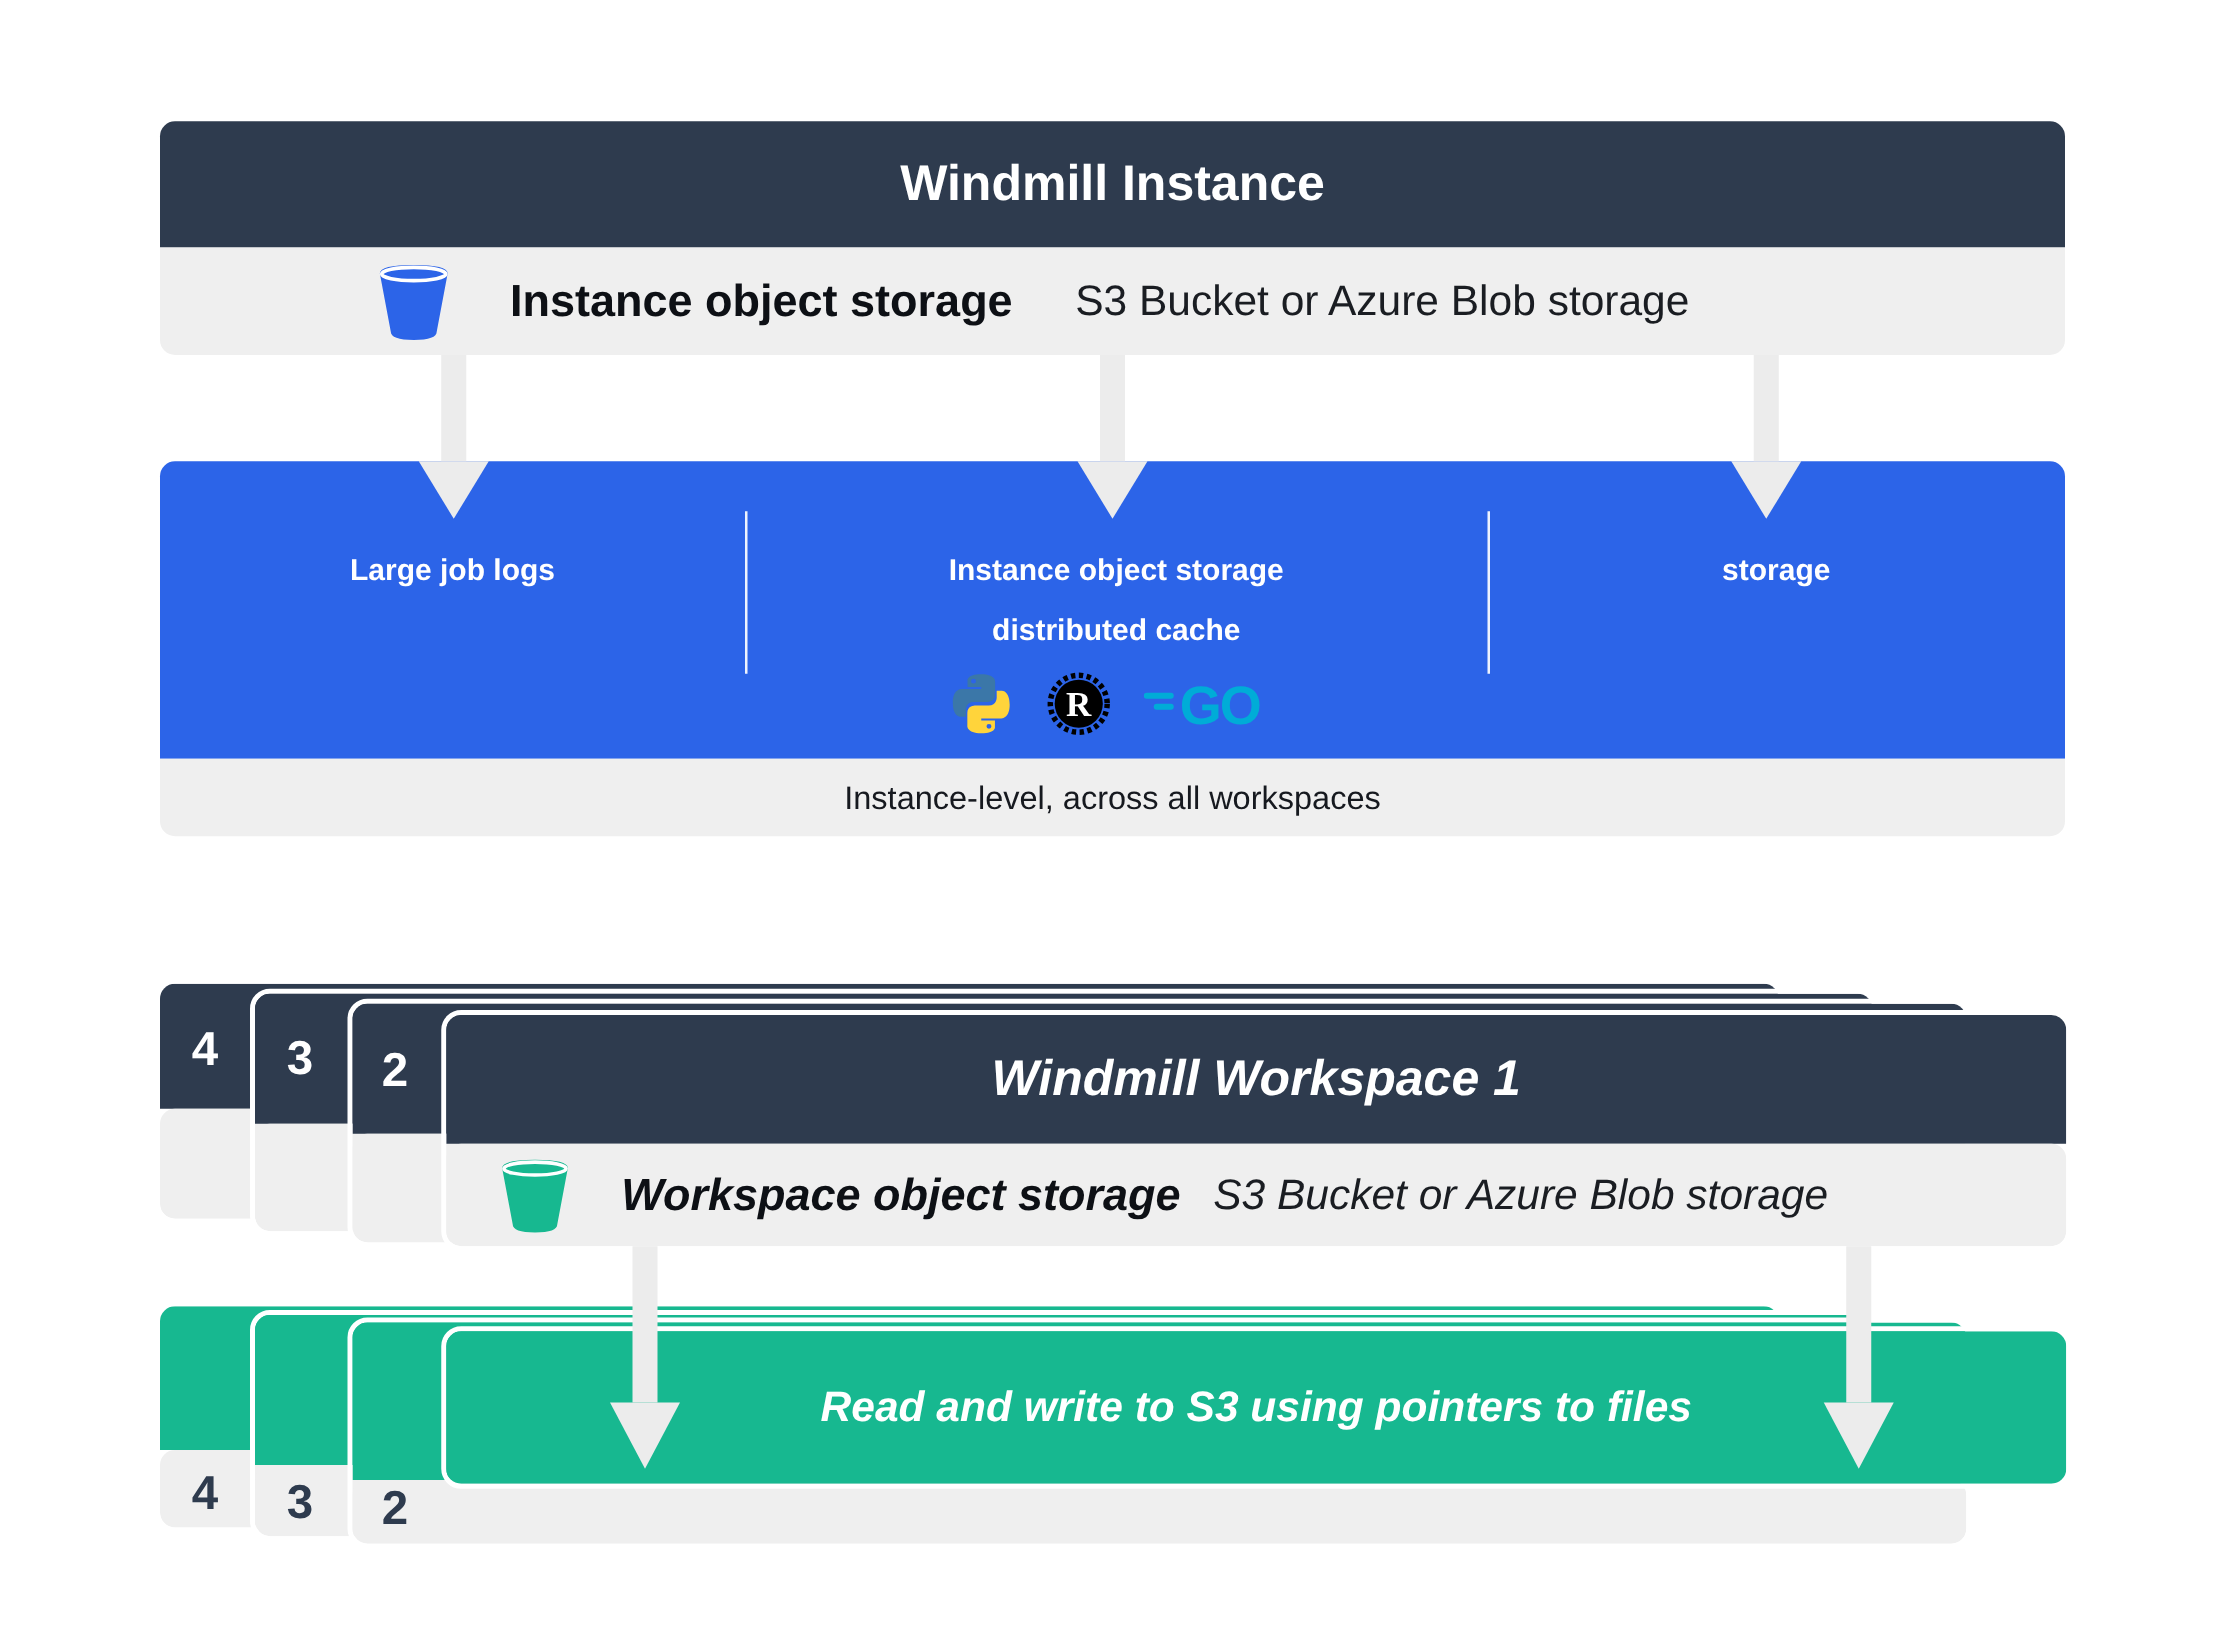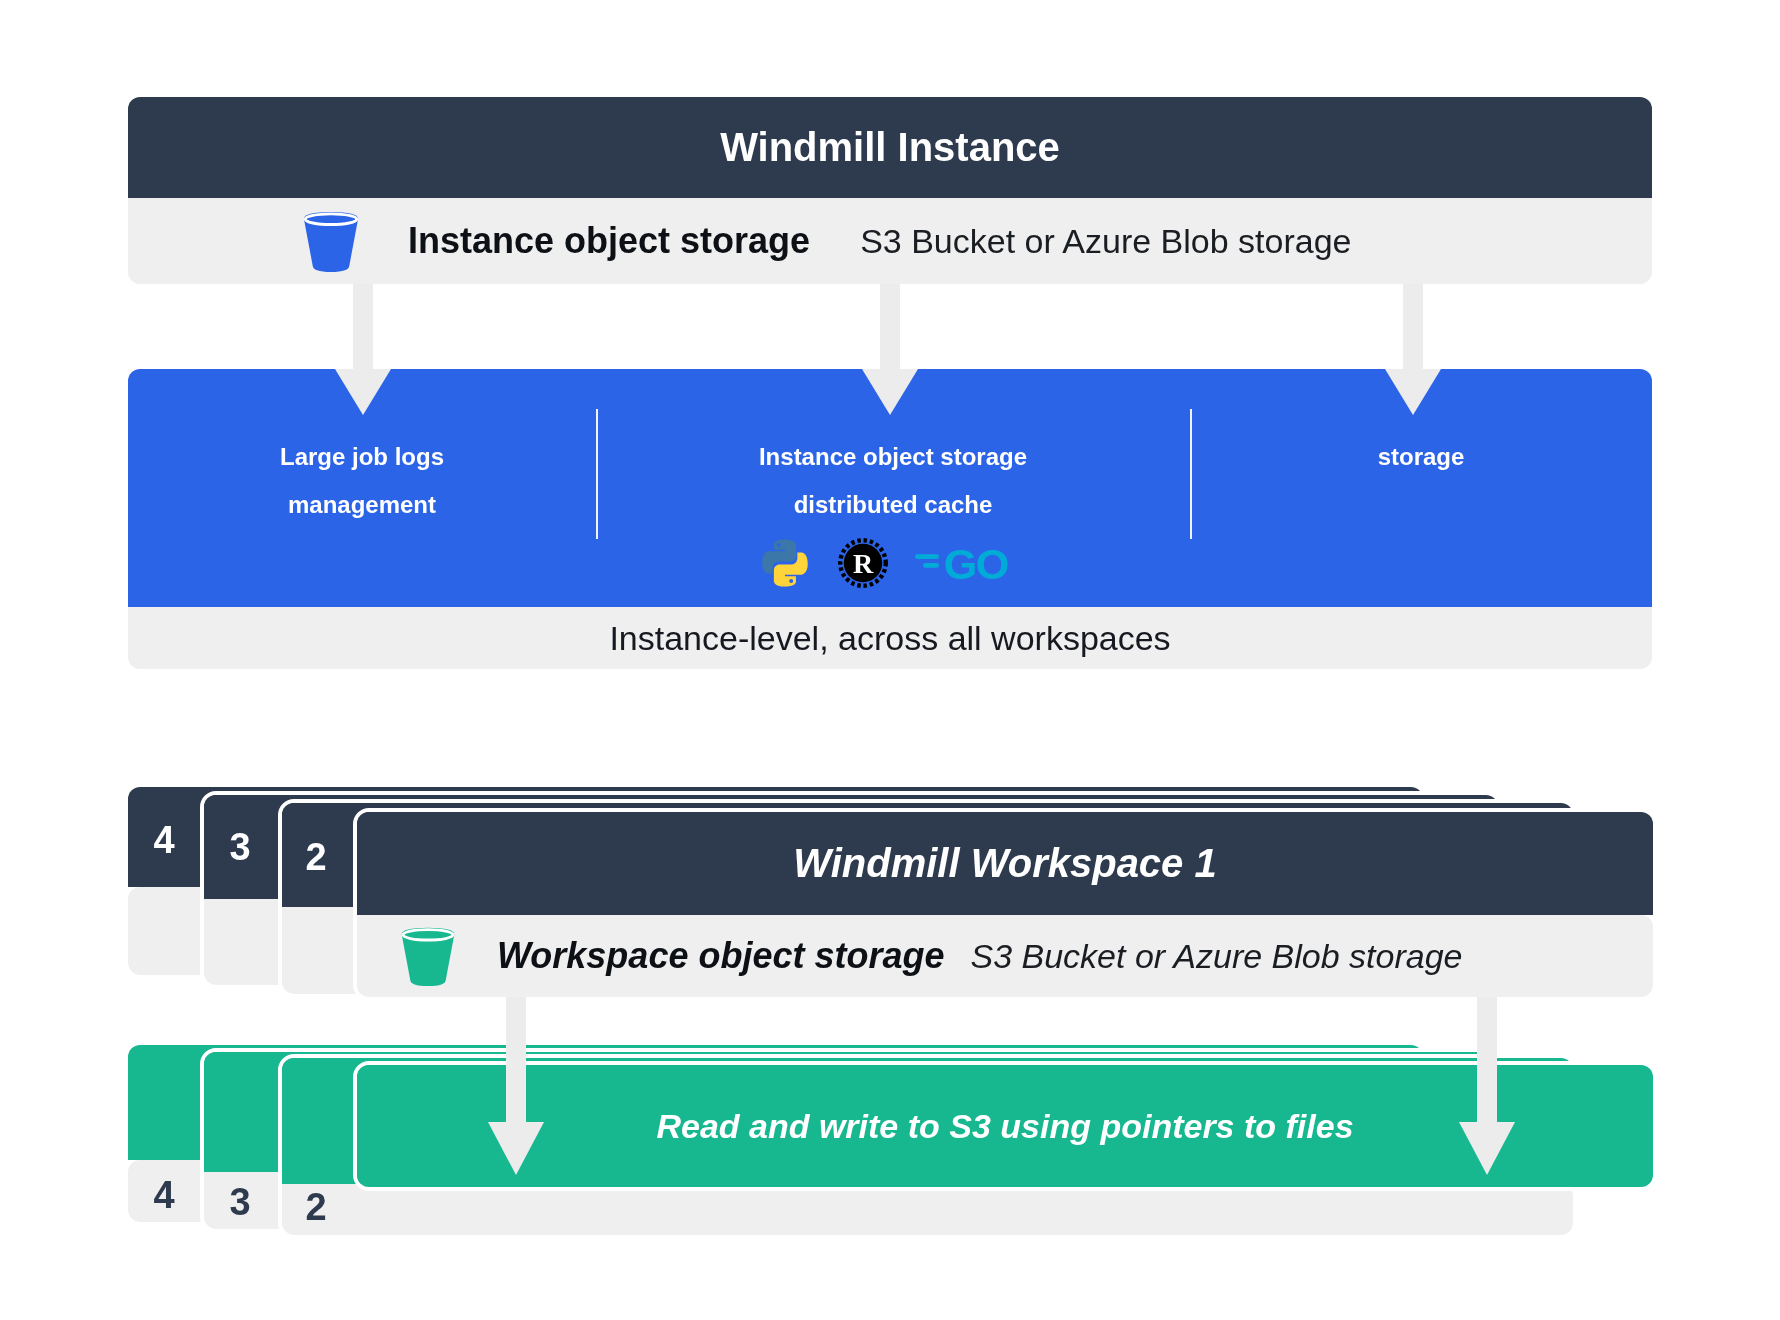--- a/index.html
+++ b/index.html
@@ -28,21 +28,21 @@
   
   .blue-box{left:128px;top:357px;width:1524px;height:238px;background:var(--blue);
     border-radius:12px 12px 0 0;z-index:1;}
   .bdiv{width:2px;height:130px;top:397px;background:rgba(255,255,255,.92);z-index:3;}
   .bcol{top:421px;color:#fff;font-size:24px;font-weight:700;line-height:48px;
     text-align:center;z-index:3;}
   .icons-row{left:596px;top:522px;width:594px;height:58px;gap:24px;z-index:3;}
 
   
   .caption{left:128px;top:595px;width:1524px;height:62px;background:var(--panel-gray);
-    border-radius:0 0 12px 12px;font-size:34px;color:#16191f;z-index:2;}
+    border-radius:0 0 12px 12px;font-size:26px;color:#16191f;z-index:2;}
 
   
   .card{position:absolute;border:4px solid #fff;border-radius:16px;overflow:hidden;font-style:italic;}
   .card .hd{width:100%;}
   .navy-bg{background:var(--navy);}
   .gray-bg{background:var(--panel-gray);border-radius:12px;}
   .green-bg{background:var(--green);}
   .stack-num{position:absolute;width:72px;text-align:center;font-size:38px;font-weight:700;
     line-height:44px;z-index:5;}
   .num-w{color:#fff;}
@@ -82,21 +82,20 @@
   <div class="abs head" style="left:862px;top:357px;"></div>
   <div class="abs stem" style="left:1403px;top:272px;height:85px;"></div>
   <div class="abs head" style="left:1385px;top:357px;"></div>
 
   <div class="abs blue-box"></div>
   <div class="abs bdiv" style="left:596px;"></div>
   <div class="abs bdiv" style="left:1190px;"></div>
 
   <div class="abs bcol" style="left:128px;width:468px;">
     <div>Large job logs</div>
-    <div>management</div>
   </div>
   <div class="abs bcol" style="left:596px;width:594px;">
     <div>Instance object storage</div>
     <div>distributed cache</div>
   </div>
   <div class="abs bcol" style="left:1190px;width:462px;">
     <div>storage</div>
   </div>
 
   <div class="abs flexc icons-row">

